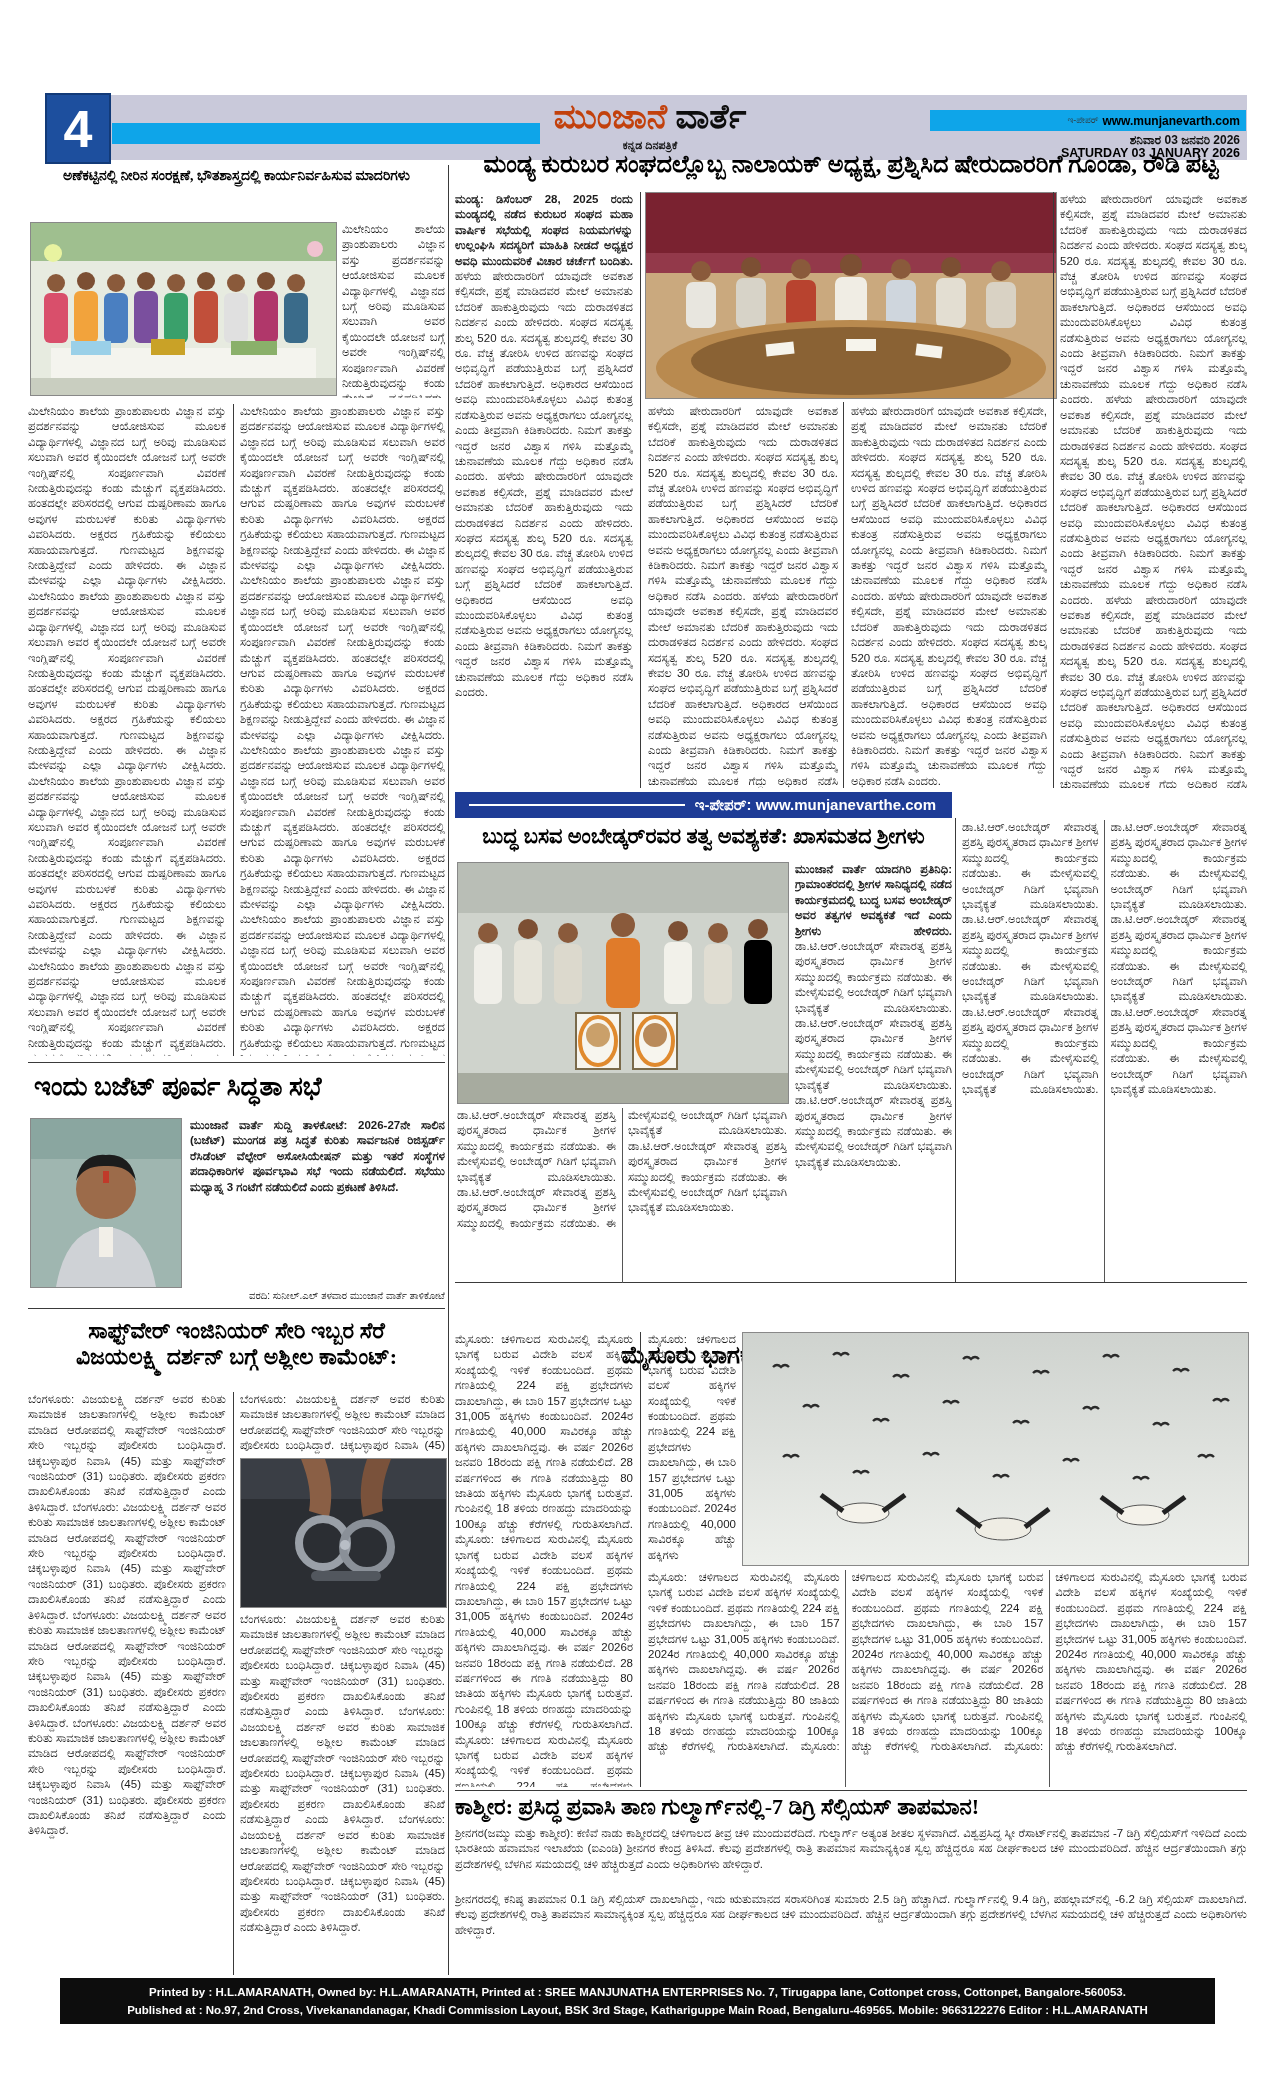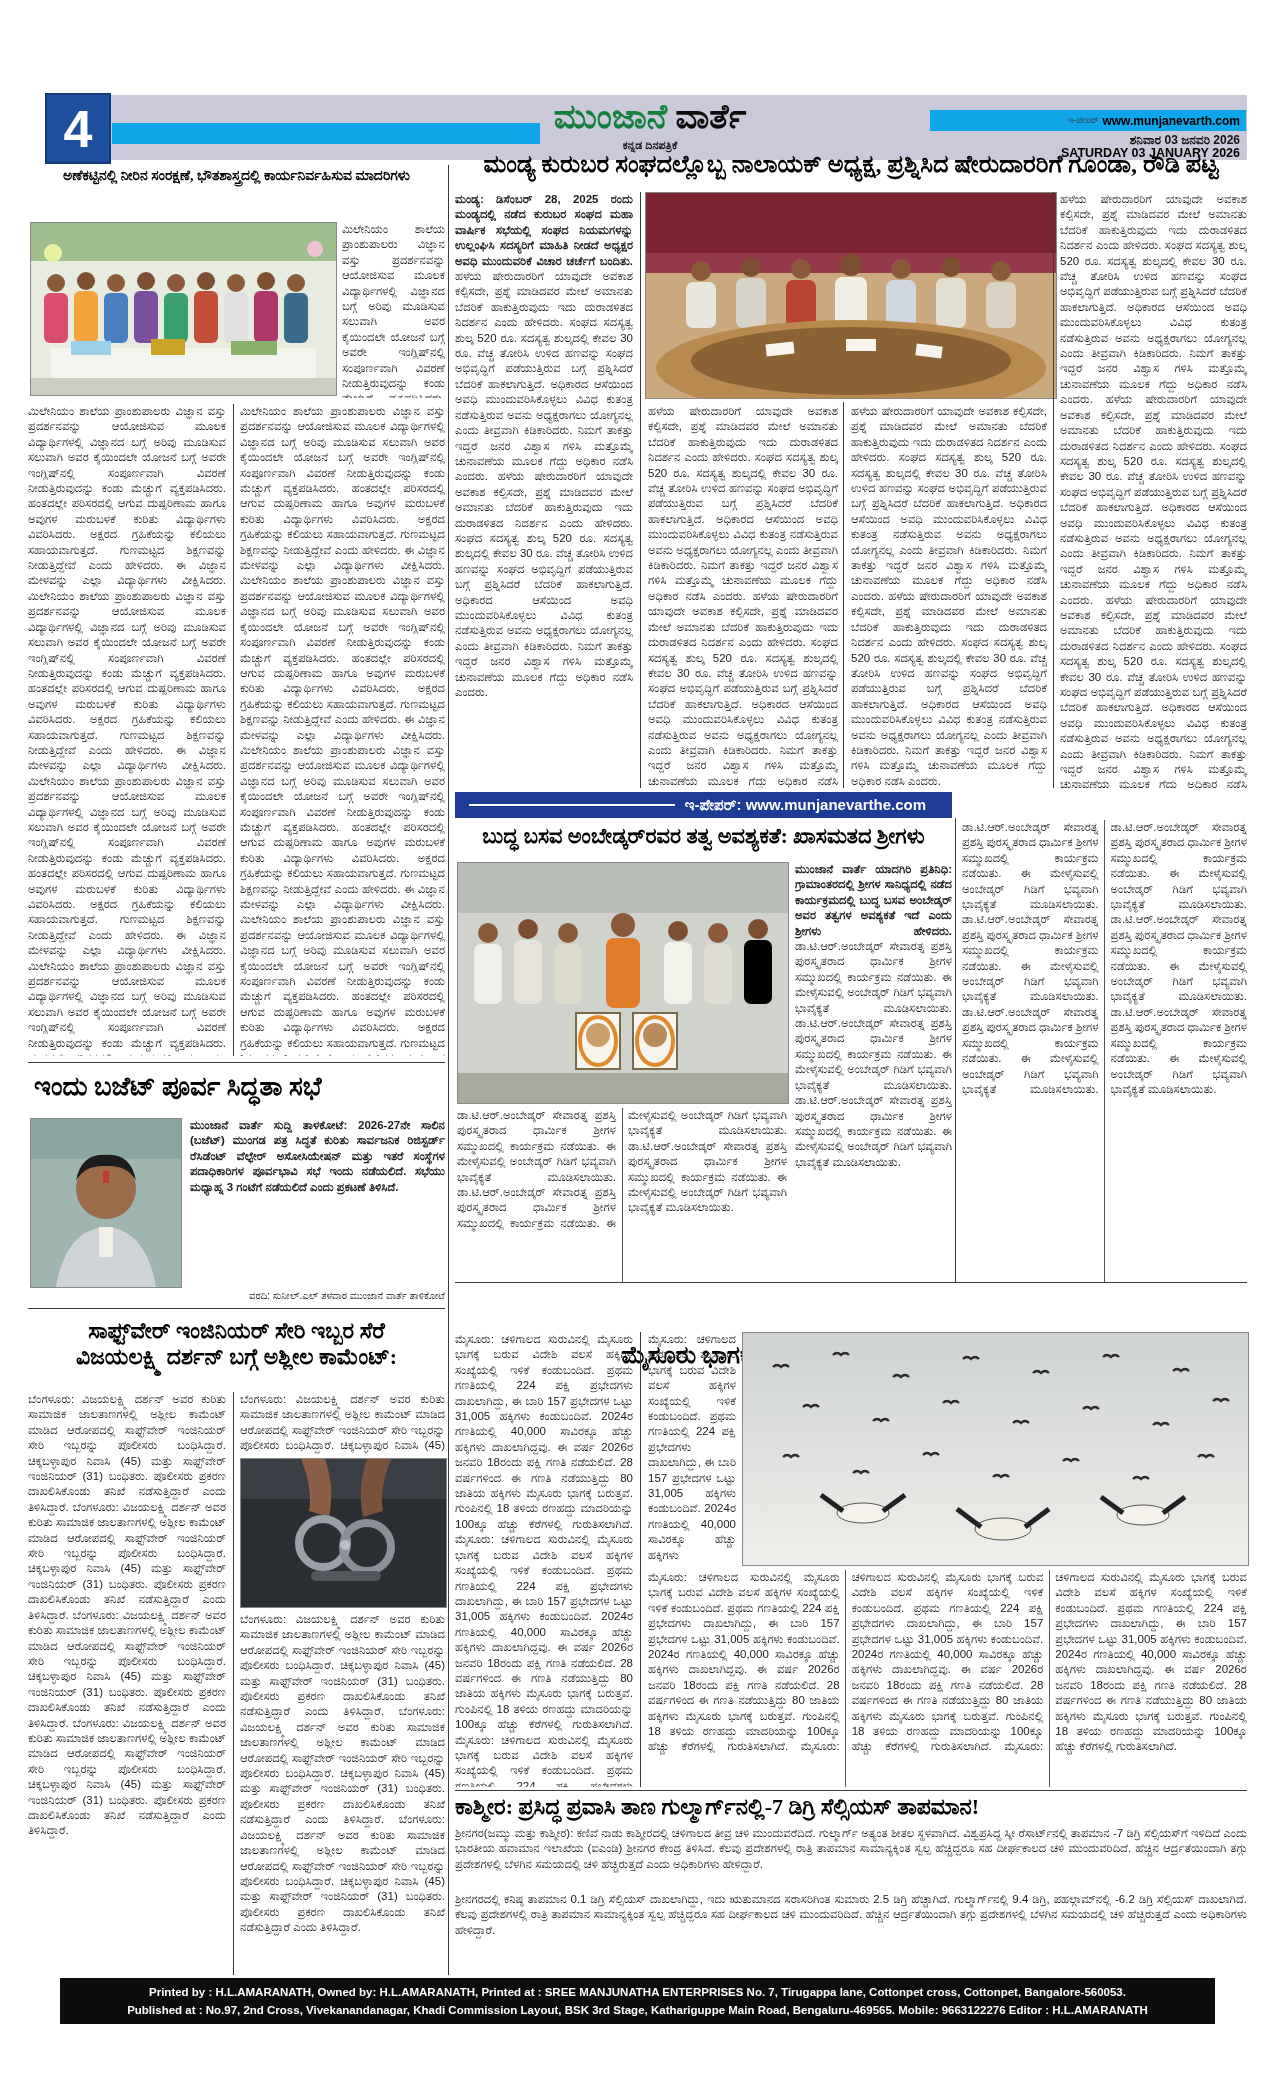--- a/index.html
+++ b/index.html
@@ -15,21 +15,21 @@
   .hrule{border-top:1px solid #3a3a3a;height:0;}
   .photo{overflow:hidden;border:1px solid #888;}
   .byline{font-size:10px;font-weight:normal;text-align:right;color:#111;}
   .cols2{column-count:2;column-gap:12px;column-rule:1px solid #555;}
   .cols3{column-count:3;column-gap:12px;column-rule:1px solid #555;}
   
   .band{background:#c9c9da;}
   .pagenum{background:#1d4f9e;color:#fff;font-weight:bold;font-size:52px;
            display:flex;align-items:center;justify-content:center;
            border:2px solid #123a78;}
-  .masthead-red{color:#15803d;}
+  .masthead-red{color:#c2410c;}
   .masthead-black{color:#0d0d0d;}
   .whitebox{background:#0ea5e9;}
   .banner{background:#1e3c96;color:#fff;display:flex;align-items:center;}
   .footer{background:#0d0d0d;color:#fff;text-align:center;font-size:11.5px;
           font-weight:bold;line-height:1.6;display:flex;flex-direction:column;
           justify-content:center;}
 </style>
 </head>
 <body>
 
@@ -139,21 +139,21 @@
   <div class="abs vrule" style="left:843px;top:402px;height:386px;"></div>
   <div class="abs vrule" style="left:1053px;top:192px;height:596px;"></div>
 
   <div class="abs body-txt" style="left:455px;top:192px;width:178px;height:596px;"><span class="lead">ಮಂಡ್ಯ: ಡಿಸೆಂಬರ್ 28, 2025 ರಂದು ಮಂಡ್ಯದಲ್ಲಿ ನಡೆದ ಕುರುಬರ ಸಂಘದ ಮಹಾ ವಾರ್ಷಿಕ ಸಭೆಯಲ್ಲಿ ಸಂಘದ ನಿಯಮಗಳನ್ನು ಉಲ್ಲಂಘಿಸಿ ಸದಸ್ಯರಿಗೆ ಮಾಹಿತಿ ನೀಡದೆ ಅಧ್ಯಕ್ಷರ ಅವಧಿ ಮುಂದುವರಿಕೆ ವಿಚಾರ ಚರ್ಚೆಗೆ ಬಂದಿತು.</span> <span>ಹಳೆಯ ಷೇರುದಾರರಿಗೆ ಯಾವುದೇ ಅವಕಾಶ ಕಲ್ಪಿಸದೇ, ಪ್ರಶ್ನೆ ಮಾಡಿದವರ ಮೇಲೆ ಅಮಾನತು ಬೆದರಿಕೆ ಹಾಕುತ್ತಿರುವುದು ಇದು ದುರಾಡಳಿತದ ನಿದರ್ಶನ ಎಂದು ಹೇಳಿದರು. ಸಂಘದ ಸದಸ್ಯತ್ವ ಶುಲ್ಕ 520 ರೂ. ಸದಸ್ಯತ್ವ ಶುಲ್ಕದಲ್ಲಿ ಕೇವಲ 30 ರೂ. ವೆಚ್ಚ ತೋರಿಸಿ ಉಳಿದ ಹಣವನ್ನು ಸಂಘದ ಅಭಿವೃದ್ಧಿಗೆ ಪಡೆಯುತ್ತಿರುವ ಬಗ್ಗೆ ಪ್ರಶ್ನಿಸಿದರೆ ಬೆದರಿಕೆ ಹಾಕಲಾಗುತ್ತಿದೆ. ಅಧಿಕಾರದ ಆಸೆಯಿಂದ ಅವಧಿ ಮುಂದುವರಿಸಿಕೊಳ್ಳಲು ವಿವಿಧ ಕುತಂತ್ರ ನಡೆಸುತ್ತಿರುವ ಅವನು ಅಧ್ಯಕ್ಷರಾಗಲು ಯೋಗ್ಯನಲ್ಲ ಎಂದು ತೀವ್ರವಾಗಿ ಕಿಡಿಕಾರಿದರು. ನಿಮಗೆ ತಾಕತ್ತು ಇದ್ದರೆ ಜನರ ವಿಶ್ವಾಸ ಗಳಿಸಿ ಮತ್ತೊಮ್ಮೆ ಚುನಾವಣೆಯ ಮೂಲಕ ಗೆದ್ದು ಅಧಿಕಾರ ನಡೆಸಿ ಎಂದರು. ಹಳೆಯ ಷೇರುದಾರರಿಗೆ ಯಾವುದೇ ಅವಕಾಶ ಕಲ್ಪಿಸದೇ, ಪ್ರಶ್ನೆ ಮಾಡಿದವರ ಮೇಲೆ ಅಮಾನತು ಬೆದರಿಕೆ ಹಾಕುತ್ತಿರುವುದು ಇದು ದುರಾಡಳಿತದ ನಿದರ್ಶನ ಎಂದು ಹೇಳಿದರು. ಸಂಘದ ಸದಸ್ಯತ್ವ ಶುಲ್ಕ 520 ರೂ. ಸದಸ್ಯತ್ವ ಶುಲ್ಕದಲ್ಲಿ ಕೇವಲ 30 ರೂ. ವೆಚ್ಚ ತೋರಿಸಿ ಉಳಿದ ಹಣವನ್ನು ಸಂಘದ ಅಭಿವೃದ್ಧಿಗೆ ಪಡೆಯುತ್ತಿರುವ ಬಗ್ಗೆ ಪ್ರಶ್ನಿಸಿದರೆ ಬೆದರಿಕೆ ಹಾಕಲಾಗುತ್ತಿದೆ. ಅಧಿಕಾರದ ಆಸೆಯಿಂದ ಅವಧಿ ಮುಂದುವರಿಸಿಕೊಳ್ಳಲು ವಿವಿಧ ಕುತಂತ್ರ ನಡೆಸುತ್ತಿರುವ ಅವನು ಅಧ್ಯಕ್ಷರಾಗಲು ಯೋಗ್ಯನಲ್ಲ ಎಂದು ತೀವ್ರವಾಗಿ ಕಿಡಿಕಾರಿದರು. ನಿಮಗೆ ತಾಕತ್ತು ಇದ್ದರೆ ಜನರ ವಿಶ್ವಾಸ ಗಳಿಸಿ ಮತ್ತೊಮ್ಮೆ ಚುನಾವಣೆಯ ಮೂಲಕ ಗೆದ್ದು ಅಧಿಕಾರ ನಡೆಸಿ ಎಂದರು.</span></div>
   <div class="abs body-txt" style="left:648px;top:404px;width:190px;height:384px;">ಹಳೆಯ ಷೇರುದಾರರಿಗೆ ಯಾವುದೇ ಅವಕಾಶ ಕಲ್ಪಿಸದೇ, ಪ್ರಶ್ನೆ ಮಾಡಿದವರ ಮೇಲೆ ಅಮಾನತು ಬೆದರಿಕೆ ಹಾಕುತ್ತಿರುವುದು ಇದು ದುರಾಡಳಿತದ ನಿದರ್ಶನ ಎಂದು ಹೇಳಿದರು. ಸಂಘದ ಸದಸ್ಯತ್ವ ಶುಲ್ಕ 520 ರೂ. ಸದಸ್ಯತ್ವ ಶುಲ್ಕದಲ್ಲಿ ಕೇವಲ 30 ರೂ. ವೆಚ್ಚ ತೋರಿಸಿ ಉಳಿದ ಹಣವನ್ನು ಸಂಘದ ಅಭಿವೃದ್ಧಿಗೆ ಪಡೆಯುತ್ತಿರುವ ಬಗ್ಗೆ ಪ್ರಶ್ನಿಸಿದರೆ ಬೆದರಿಕೆ ಹಾಕಲಾಗುತ್ತಿದೆ. ಅಧಿಕಾರದ ಆಸೆಯಿಂದ ಅವಧಿ ಮುಂದುವರಿಸಿಕೊಳ್ಳಲು ವಿವಿಧ ಕುತಂತ್ರ ನಡೆಸುತ್ತಿರುವ ಅವನು ಅಧ್ಯಕ್ಷರಾಗಲು ಯೋಗ್ಯನಲ್ಲ ಎಂದು ತೀವ್ರವಾಗಿ ಕಿಡಿಕಾರಿದರು. ನಿಮಗೆ ತಾಕತ್ತು ಇದ್ದರೆ ಜನರ ವಿಶ್ವಾಸ ಗಳಿಸಿ ಮತ್ತೊಮ್ಮೆ ಚುನಾವಣೆಯ ಮೂಲಕ ಗೆದ್ದು ಅಧಿಕಾರ ನಡೆಸಿ ಎಂದರು. ಹಳೆಯ ಷೇರುದಾರರಿಗೆ ಯಾವುದೇ ಅವಕಾಶ ಕಲ್ಪಿಸದೇ, ಪ್ರಶ್ನೆ ಮಾಡಿದವರ ಮೇಲೆ ಅಮಾನತು ಬೆದರಿಕೆ ಹಾಕುತ್ತಿರುವುದು ಇದು ದುರಾಡಳಿತದ ನಿದರ್ಶನ ಎಂದು ಹೇಳಿದರು. ಸಂಘದ ಸದಸ್ಯತ್ವ ಶುಲ್ಕ 520 ರೂ. ಸದಸ್ಯತ್ವ ಶುಲ್ಕದಲ್ಲಿ ಕೇವಲ 30 ರೂ. ವೆಚ್ಚ ತೋರಿಸಿ ಉಳಿದ ಹಣವನ್ನು ಸಂಘದ ಅಭಿವೃದ್ಧಿಗೆ ಪಡೆಯುತ್ತಿರುವ ಬಗ್ಗೆ ಪ್ರಶ್ನಿಸಿದರೆ ಬೆದರಿಕೆ ಹಾಕಲಾಗುತ್ತಿದೆ. ಅಧಿಕಾರದ ಆಸೆಯಿಂದ ಅವಧಿ ಮುಂದುವರಿಸಿಕೊಳ್ಳಲು ವಿವಿಧ ಕುತಂತ್ರ ನಡೆಸುತ್ತಿರುವ ಅವನು ಅಧ್ಯಕ್ಷರಾಗಲು ಯೋಗ್ಯನಲ್ಲ ಎಂದು ತೀವ್ರವಾಗಿ ಕಿಡಿಕಾರಿದರು. ನಿಮಗೆ ತಾಕತ್ತು ಇದ್ದರೆ ಜನರ ವಿಶ್ವಾಸ ಗಳಿಸಿ ಮತ್ತೊಮ್ಮೆ ಚುನಾವಣೆಯ ಮೂಲಕ ಗೆದ್ದು ಅಧಿಕಾರ ನಡೆಸಿ ಎಂದರು.</div>
   <div class="abs body-txt" style="left:851px;top:404px;width:196px;height:384px;">ಹಳೆಯ ಷೇರುದಾರರಿಗೆ ಯಾವುದೇ ಅವಕಾಶ ಕಲ್ಪಿಸದೇ, ಪ್ರಶ್ನೆ ಮಾಡಿದವರ ಮೇಲೆ ಅಮಾನತು ಬೆದರಿಕೆ ಹಾಕುತ್ತಿರುವುದು ಇದು ದುರಾಡಳಿತದ ನಿದರ್ಶನ ಎಂದು ಹೇಳಿದರು. ಸಂಘದ ಸದಸ್ಯತ್ವ ಶುಲ್ಕ 520 ರೂ. ಸದಸ್ಯತ್ವ ಶುಲ್ಕದಲ್ಲಿ ಕೇವಲ 30 ರೂ. ವೆಚ್ಚ ತೋರಿಸಿ ಉಳಿದ ಹಣವನ್ನು ಸಂಘದ ಅಭಿವೃದ್ಧಿಗೆ ಪಡೆಯುತ್ತಿರುವ ಬಗ್ಗೆ ಪ್ರಶ್ನಿಸಿದರೆ ಬೆದರಿಕೆ ಹಾಕಲಾಗುತ್ತಿದೆ. ಅಧಿಕಾರದ ಆಸೆಯಿಂದ ಅವಧಿ ಮುಂದುವರಿಸಿಕೊಳ್ಳಲು ವಿವಿಧ ಕುತಂತ್ರ ನಡೆಸುತ್ತಿರುವ ಅವನು ಅಧ್ಯಕ್ಷರಾಗಲು ಯೋಗ್ಯನಲ್ಲ ಎಂದು ತೀವ್ರವಾಗಿ ಕಿಡಿಕಾರಿದರು. ನಿಮಗೆ ತಾಕತ್ತು ಇದ್ದರೆ ಜನರ ವಿಶ್ವಾಸ ಗಳಿಸಿ ಮತ್ತೊಮ್ಮೆ ಚುನಾವಣೆಯ ಮೂಲಕ ಗೆದ್ದು ಅಧಿಕಾರ ನಡೆಸಿ ಎಂದರು. ಹಳೆಯ ಷೇರುದಾರರಿಗೆ ಯಾವುದೇ ಅವಕಾಶ ಕಲ್ಪಿಸದೇ, ಪ್ರಶ್ನೆ ಮಾಡಿದವರ ಮೇಲೆ ಅಮಾನತು ಬೆದರಿಕೆ ಹಾಕುತ್ತಿರುವುದು ಇದು ದುರಾಡಳಿತದ ನಿದರ್ಶನ ಎಂದು ಹೇಳಿದರು. ಸಂಘದ ಸದಸ್ಯತ್ವ ಶುಲ್ಕ 520 ರೂ. ಸದಸ್ಯತ್ವ ಶುಲ್ಕದಲ್ಲಿ ಕೇವಲ 30 ರೂ. ವೆಚ್ಚ ತೋರಿಸಿ ಉಳಿದ ಹಣವನ್ನು ಸಂಘದ ಅಭಿವೃದ್ಧಿಗೆ ಪಡೆಯುತ್ತಿರುವ ಬಗ್ಗೆ ಪ್ರಶ್ನಿಸಿದರೆ ಬೆದರಿಕೆ ಹಾಕಲಾಗುತ್ತಿದೆ. ಅಧಿಕಾರದ ಆಸೆಯಿಂದ ಅವಧಿ ಮುಂದುವರಿಸಿಕೊಳ್ಳಲು ವಿವಿಧ ಕುತಂತ್ರ ನಡೆಸುತ್ತಿರುವ ಅವನು ಅಧ್ಯಕ್ಷರಾಗಲು ಯೋಗ್ಯನಲ್ಲ ಎಂದು ತೀವ್ರವಾಗಿ ಕಿಡಿಕಾರಿದರು. ನಿಮಗೆ ತಾಕತ್ತು ಇದ್ದರೆ ಜನರ ವಿಶ್ವಾಸ ಗಳಿಸಿ ಮತ್ತೊಮ್ಮೆ ಚುನಾವಣೆಯ ಮೂಲಕ ಗೆದ್ದು ಅಧಿಕಾರ ನಡೆಸಿ ಎಂದರು.</div>
   <div class="abs body-txt" style="left:1060px;top:192px;width:187px;height:596px;">ಹಳೆಯ ಷೇರುದಾರರಿಗೆ ಯಾವುದೇ ಅವಕಾಶ ಕಲ್ಪಿಸದೇ, ಪ್ರಶ್ನೆ ಮಾಡಿದವರ ಮೇಲೆ ಅಮಾನತು ಬೆದರಿಕೆ ಹಾಕುತ್ತಿರುವುದು ಇದು ದುರಾಡಳಿತದ ನಿದರ್ಶನ ಎಂದು ಹೇಳಿದರು. ಸಂಘದ ಸದಸ್ಯತ್ವ ಶುಲ್ಕ 520 ರೂ. ಸದಸ್ಯತ್ವ ಶುಲ್ಕದಲ್ಲಿ ಕೇವಲ 30 ರೂ. ವೆಚ್ಚ ತೋರಿಸಿ ಉಳಿದ ಹಣವನ್ನು ಸಂಘದ ಅಭಿವೃದ್ಧಿಗೆ ಪಡೆಯುತ್ತಿರುವ ಬಗ್ಗೆ ಪ್ರಶ್ನಿಸಿದರೆ ಬೆದರಿಕೆ ಹಾಕಲಾಗುತ್ತಿದೆ. ಅಧಿಕಾರದ ಆಸೆಯಿಂದ ಅವಧಿ ಮುಂದುವರಿಸಿಕೊಳ್ಳಲು ವಿವಿಧ ಕುತಂತ್ರ ನಡೆಸುತ್ತಿರುವ ಅವನು ಅಧ್ಯಕ್ಷರಾಗಲು ಯೋಗ್ಯನಲ್ಲ ಎಂದು ತೀವ್ರವಾಗಿ ಕಿಡಿಕಾರಿದರು. ನಿಮಗೆ ತಾಕತ್ತು ಇದ್ದರೆ ಜನರ ವಿಶ್ವಾಸ ಗಳಿಸಿ ಮತ್ತೊಮ್ಮೆ ಚುನಾವಣೆಯ ಮೂಲಕ ಗೆದ್ದು ಅಧಿಕಾರ ನಡೆಸಿ ಎಂದರು. ಹಳೆಯ ಷೇರುದಾರರಿಗೆ ಯಾವುದೇ ಅವಕಾಶ ಕಲ್ಪಿಸದೇ, ಪ್ರಶ್ನೆ ಮಾಡಿದವರ ಮೇಲೆ ಅಮಾನತು ಬೆದರಿಕೆ ಹಾಕುತ್ತಿರುವುದು ಇದು ದುರಾಡಳಿತದ ನಿದರ್ಶನ ಎಂದು ಹೇಳಿದರು. ಸಂಘದ ಸದಸ್ಯತ್ವ ಶುಲ್ಕ 520 ರೂ. ಸದಸ್ಯತ್ವ ಶುಲ್ಕದಲ್ಲಿ ಕೇವಲ 30 ರೂ. ವೆಚ್ಚ ತೋರಿಸಿ ಉಳಿದ ಹಣವನ್ನು ಸಂಘದ ಅಭಿವೃದ್ಧಿಗೆ ಪಡೆಯುತ್ತಿರುವ ಬಗ್ಗೆ ಪ್ರಶ್ನಿಸಿದರೆ ಬೆದರಿಕೆ ಹಾಕಲಾಗುತ್ತಿದೆ. ಅಧಿಕಾರದ ಆಸೆಯಿಂದ ಅವಧಿ ಮುಂದುವರಿಸಿಕೊಳ್ಳಲು ವಿವಿಧ ಕುತಂತ್ರ ನಡೆಸುತ್ತಿರುವ ಅವನು ಅಧ್ಯಕ್ಷರಾಗಲು ಯೋಗ್ಯನಲ್ಲ ಎಂದು ತೀವ್ರವಾಗಿ ಕಿಡಿಕಾರಿದರು. ನಿಮಗೆ ತಾಕತ್ತು ಇದ್ದರೆ ಜನರ ವಿಶ್ವಾಸ ಗಳಿಸಿ ಮತ್ತೊಮ್ಮೆ ಚುನಾವಣೆಯ ಮೂಲಕ ಗೆದ್ದು ಅಧಿಕಾರ ನಡೆಸಿ ಎಂದರು. ಹಳೆಯ ಷೇರುದಾರರಿಗೆ ಯಾವುದೇ ಅವಕಾಶ ಕಲ್ಪಿಸದೇ, ಪ್ರಶ್ನೆ ಮಾಡಿದವರ ಮೇಲೆ ಅಮಾನತು ಬೆದರಿಕೆ ಹಾಕುತ್ತಿರುವುದು ಇದು ದುರಾಡಳಿತದ ನಿದರ್ಶನ ಎಂದು ಹೇಳಿದರು. ಸಂಘದ ಸದಸ್ಯತ್ವ ಶುಲ್ಕ 520 ರೂ. ಸದಸ್ಯತ್ವ ಶುಲ್ಕದಲ್ಲಿ ಕೇವಲ 30 ರೂ. ವೆಚ್ಚ ತೋರಿಸಿ ಉಳಿದ ಹಣವನ್ನು ಸಂಘದ ಅಭಿವೃದ್ಧಿಗೆ ಪಡೆಯುತ್ತಿರುವ ಬಗ್ಗೆ ಪ್ರಶ್ನಿಸಿದರೆ ಬೆದರಿಕೆ ಹಾಕಲಾಗುತ್ತಿದೆ. ಅಧಿಕಾರದ ಆಸೆಯಿಂದ ಅವಧಿ ಮುಂದುವರಿಸಿಕೊಳ್ಳಲು ವಿವಿಧ ಕುತಂತ್ರ ನಡೆಸುತ್ತಿರುವ ಅವನು ಅಧ್ಯಕ್ಷರಾಗಲು ಯೋಗ್ಯನಲ್ಲ ಎಂದು ತೀವ್ರವಾಗಿ ಕಿಡಿಕಾರಿದರು. ನಿಮಗೆ ತಾಕತ್ತು ಇದ್ದರೆ ಜನರ ವಿಶ್ವಾಸ ಗಳಿಸಿ ಮತ್ತೊಮ್ಮೆ ಚುನಾವಣೆಯ ಮೂಲಕ ಗೆದ್ದು ಅಧಿಕಾರ ನಡೆಸಿ ಎಂದರು.</div>
 
   <div class="abs banner" style="left:455px;top:792px;width:497px;height:26px;">
     <div style="flex:1;height:2px;background:#fff;margin:0 10px 0 14px;"></div>
-    <div style="font-size:15px;font-weight:bold;padding-right:26px;">ಇ-ಪೇಪರ್: www.munjanevarthe.com</div>
+    <div style="font-size:15px;font-weight:bold;padding-right:16px;">ಇ-ಪೇಪರ್: www.munjanevarthe.com</div>
   </div>
 
   <div class="abs headline" style="left:455px;top:824px;width:497px;font-size:21px;">ಬುದ್ಧ ಬಸವ ಅಂಬೇಡ್ಕರ್‌ರವರ ತತ್ವ ಅವಶ್ಯಕತೆ: ಖಾಸಮತದ ಶ್ರೀಗಳು</div>
 
   <div class="abs photo" style="left:457px;top:862px;width:330px;height:240px;">
     <svg width="330" height="240" viewBox="0 0 330 240">
       <rect width="330" height="240" fill="#cfd3cc"></rect>
       <rect width="330" height="50" fill="#b9beb6"></rect>
       <g>
         <circle cx="30" cy="70" r="10" fill="#8a5a3b"></circle>

